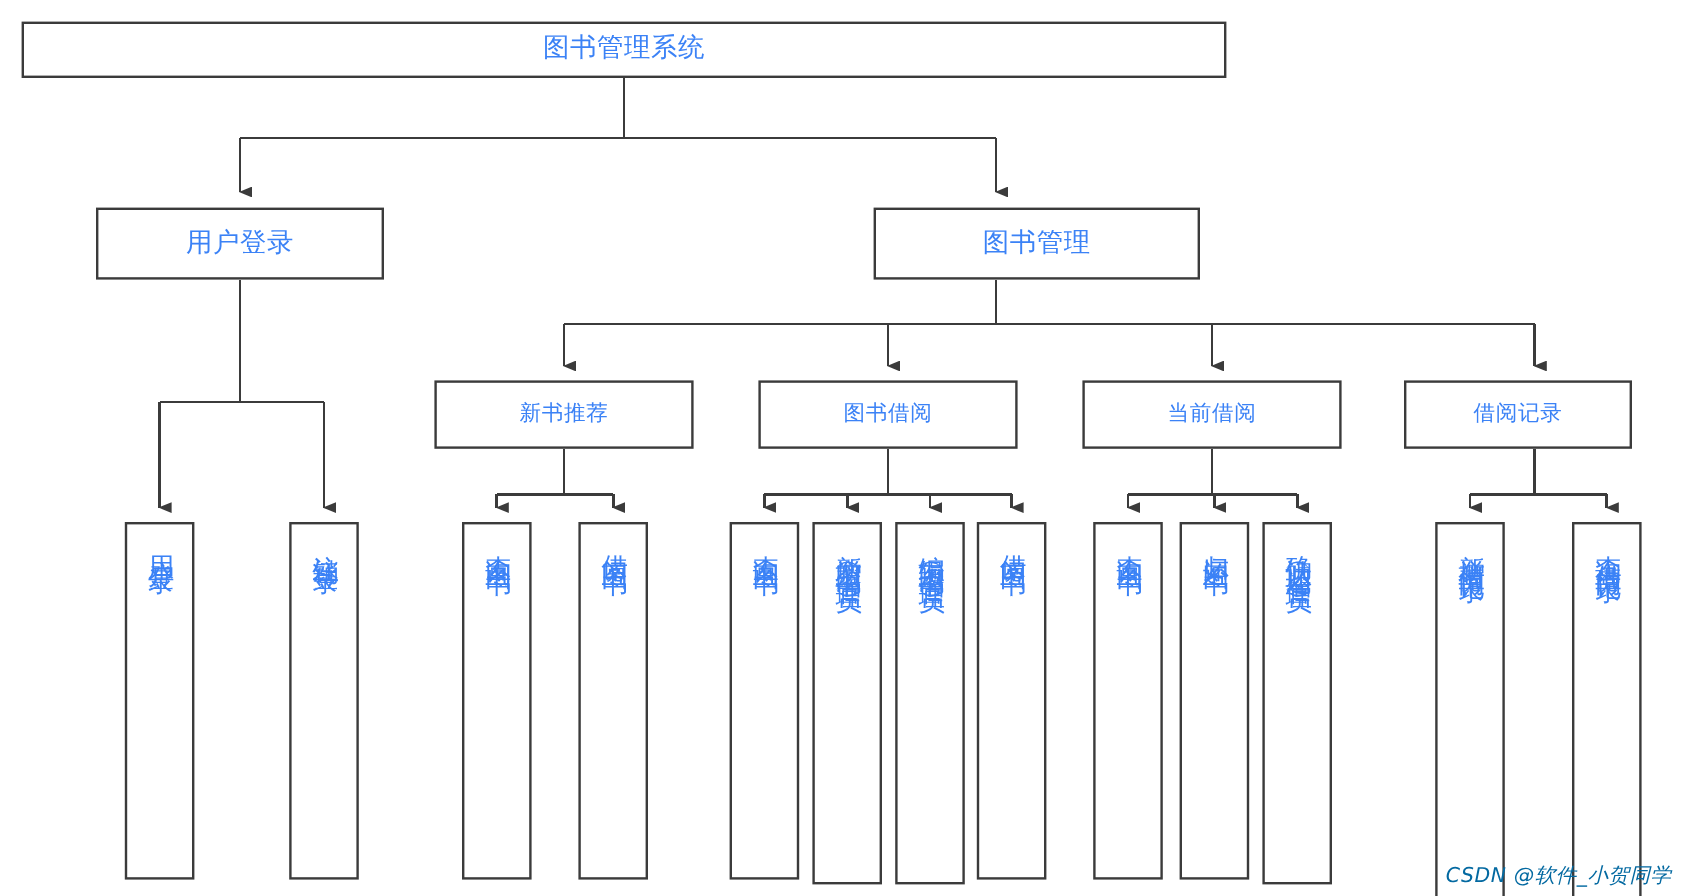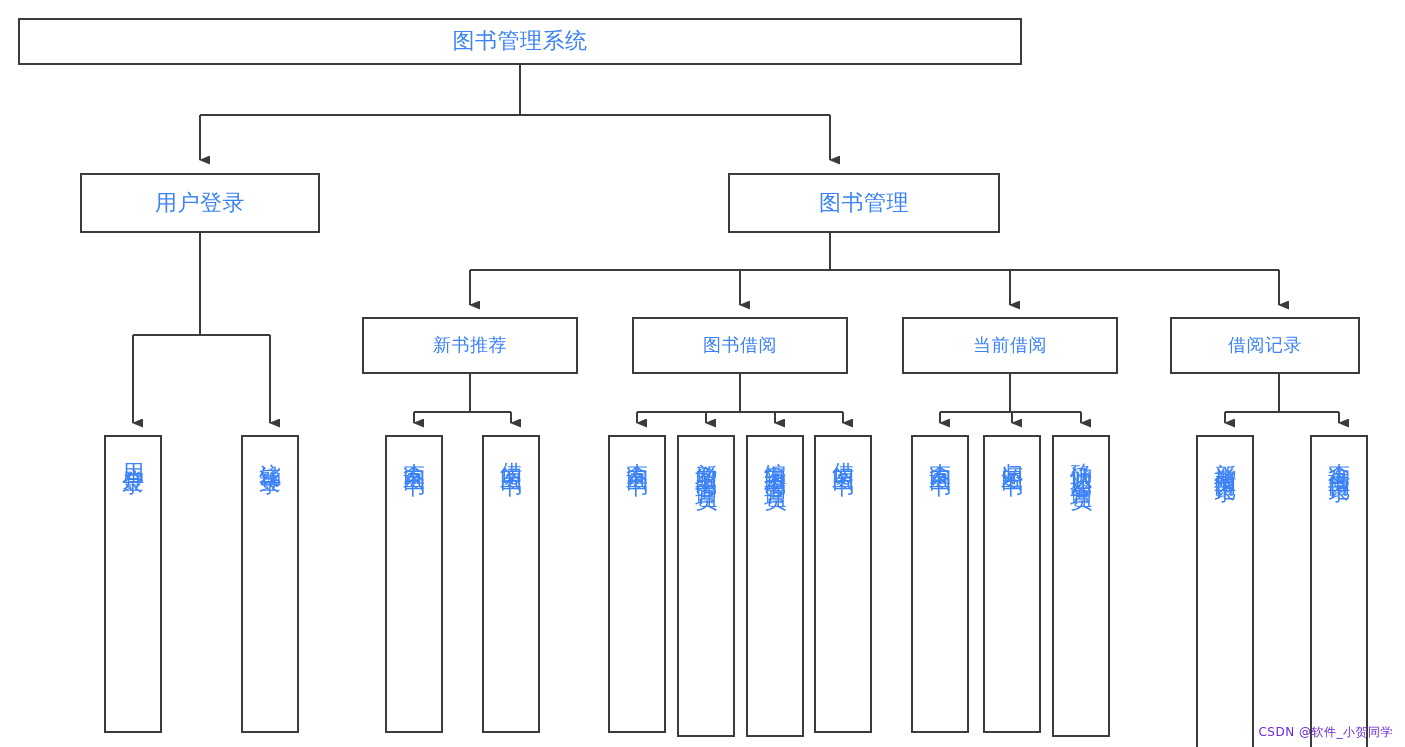--- a/index.html
+++ b/index.html
@@ -63,25 +63,26 @@
   .node.level2 .node-label {
     font-size: 22px;
   }
   .node.level3 .node-label {
     font-size: 18px;
   }
   #watermark {
     position: absolute;
     right: 12px;
     bottom: 6px;
-    color: #6d28d9;
-    font-size: 12px;
+    color: #0369a1;
+    font-size: 17px;
     letter-spacing: 0.5px;
     white-space: nowrap;
     pointer-events: none;
+    font-style: italic;
   }
 </style>
 </head>
 <body>
 
 <div id="diagram-root">
 
   <svg id="diagram-svg" viewBox="0 0 1405 747" xmlns="http://www.w3.org/2000/svg">
     <defs>
       <marker id="arrowhead" markerWidth="9" markerHeight="11" refX="4.5" refY="10" orient="auto" markerUnits="userSpaceOnUse">

